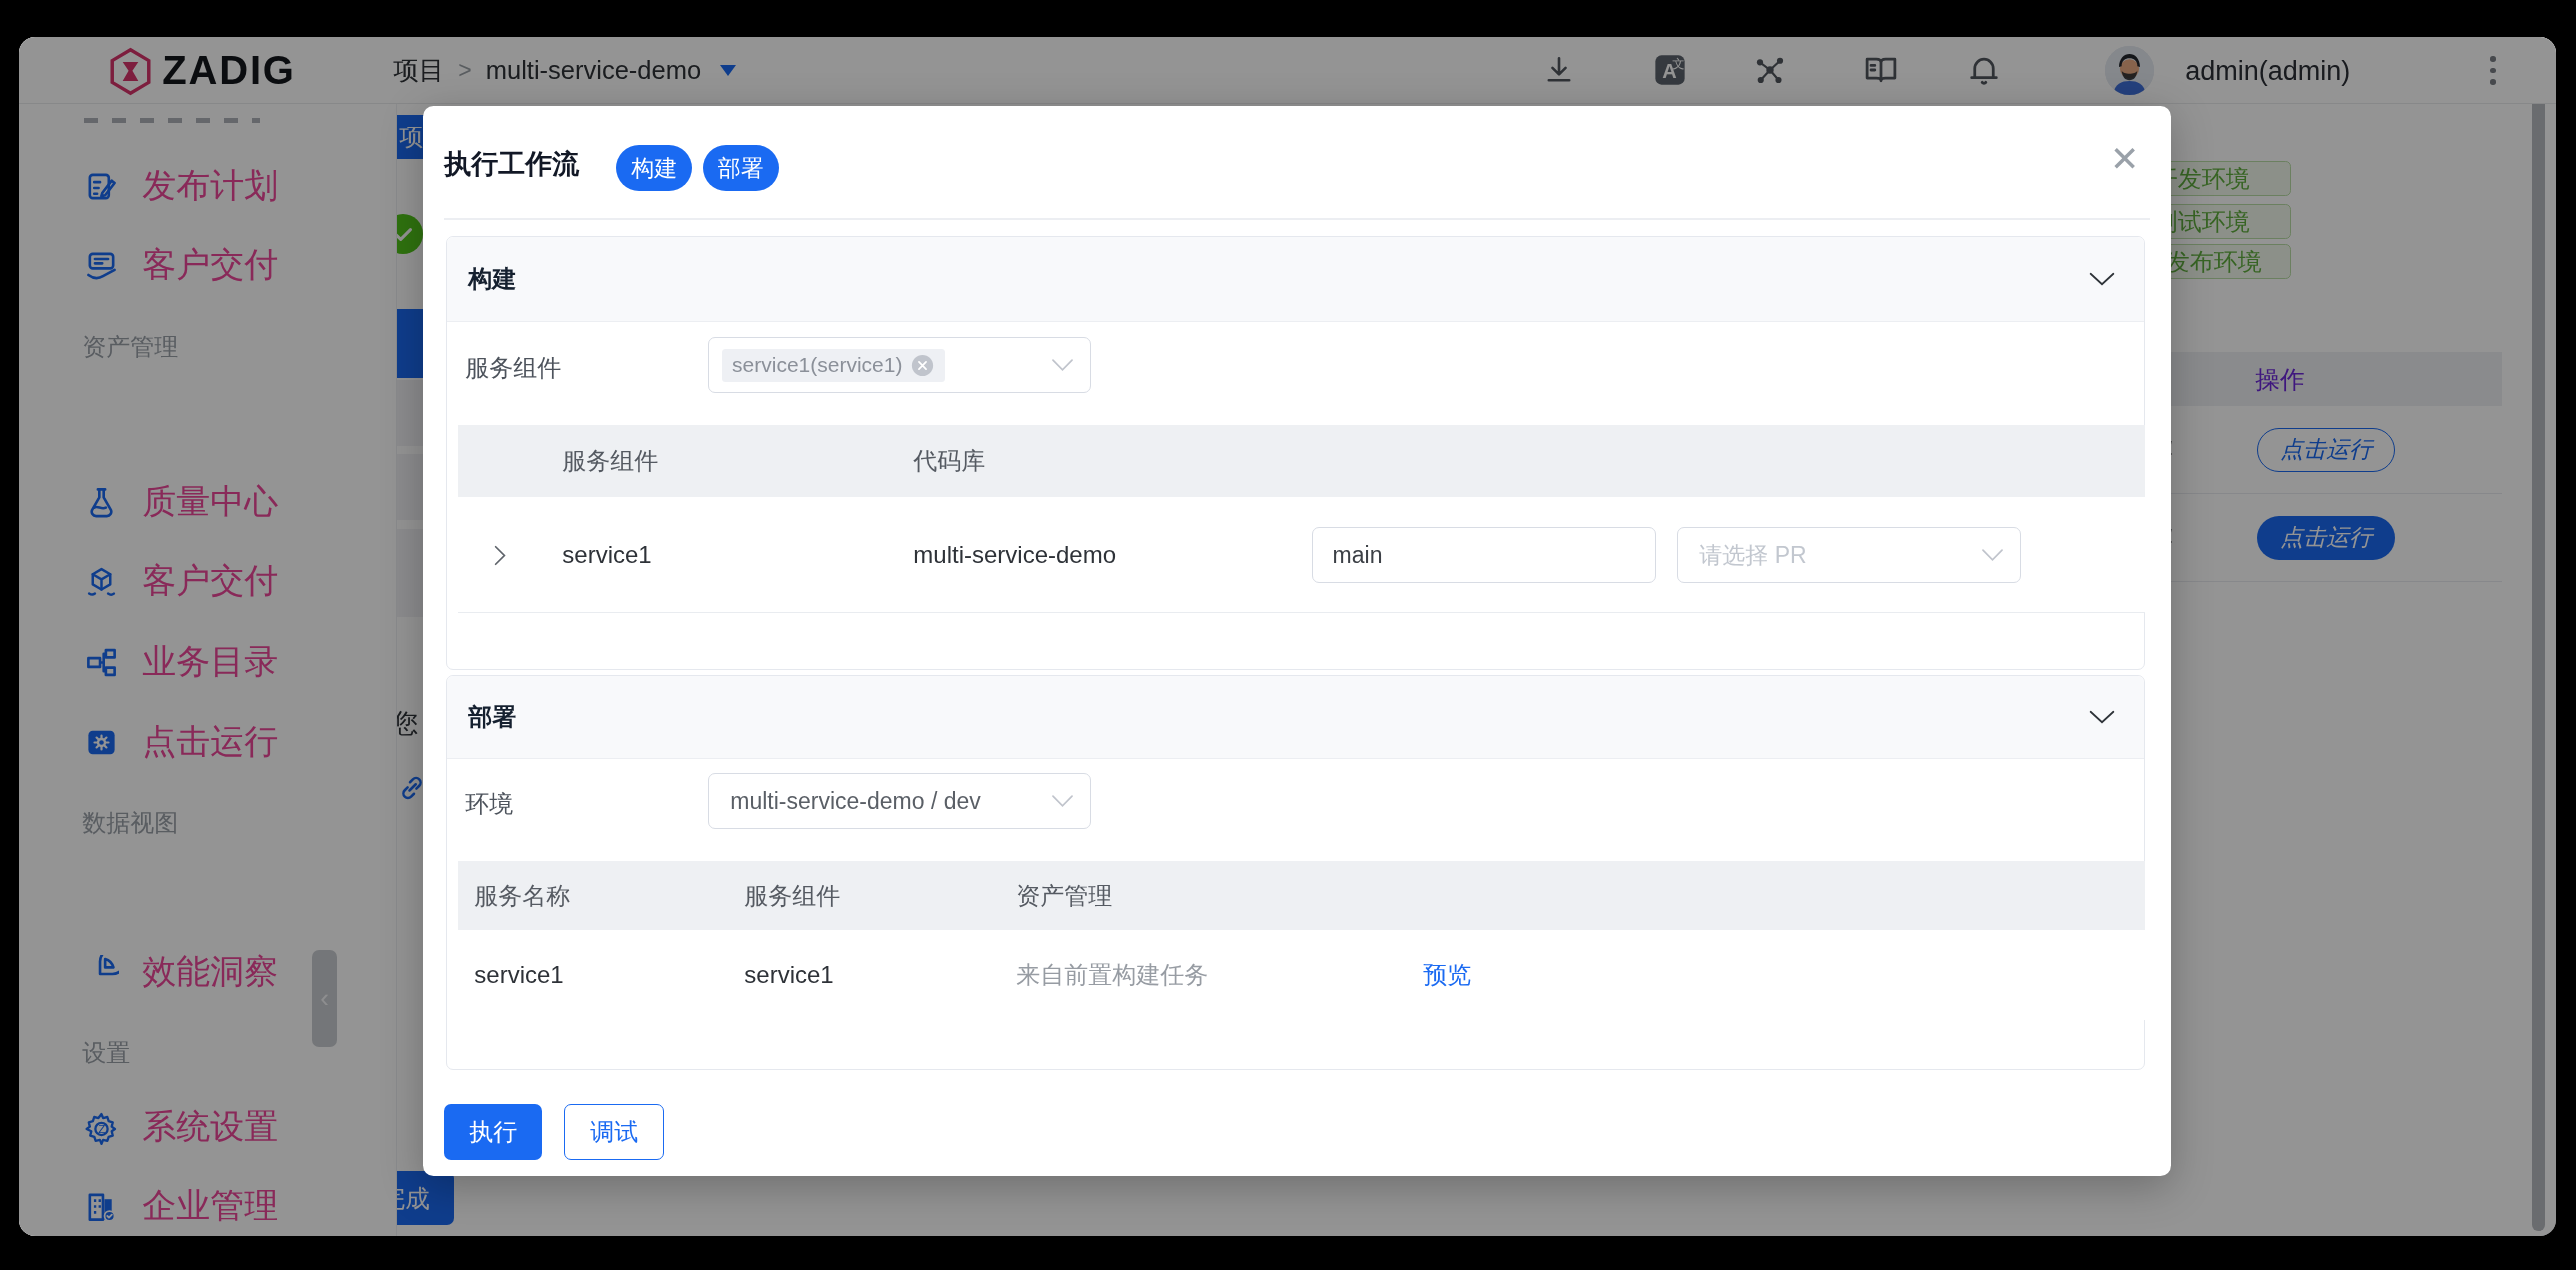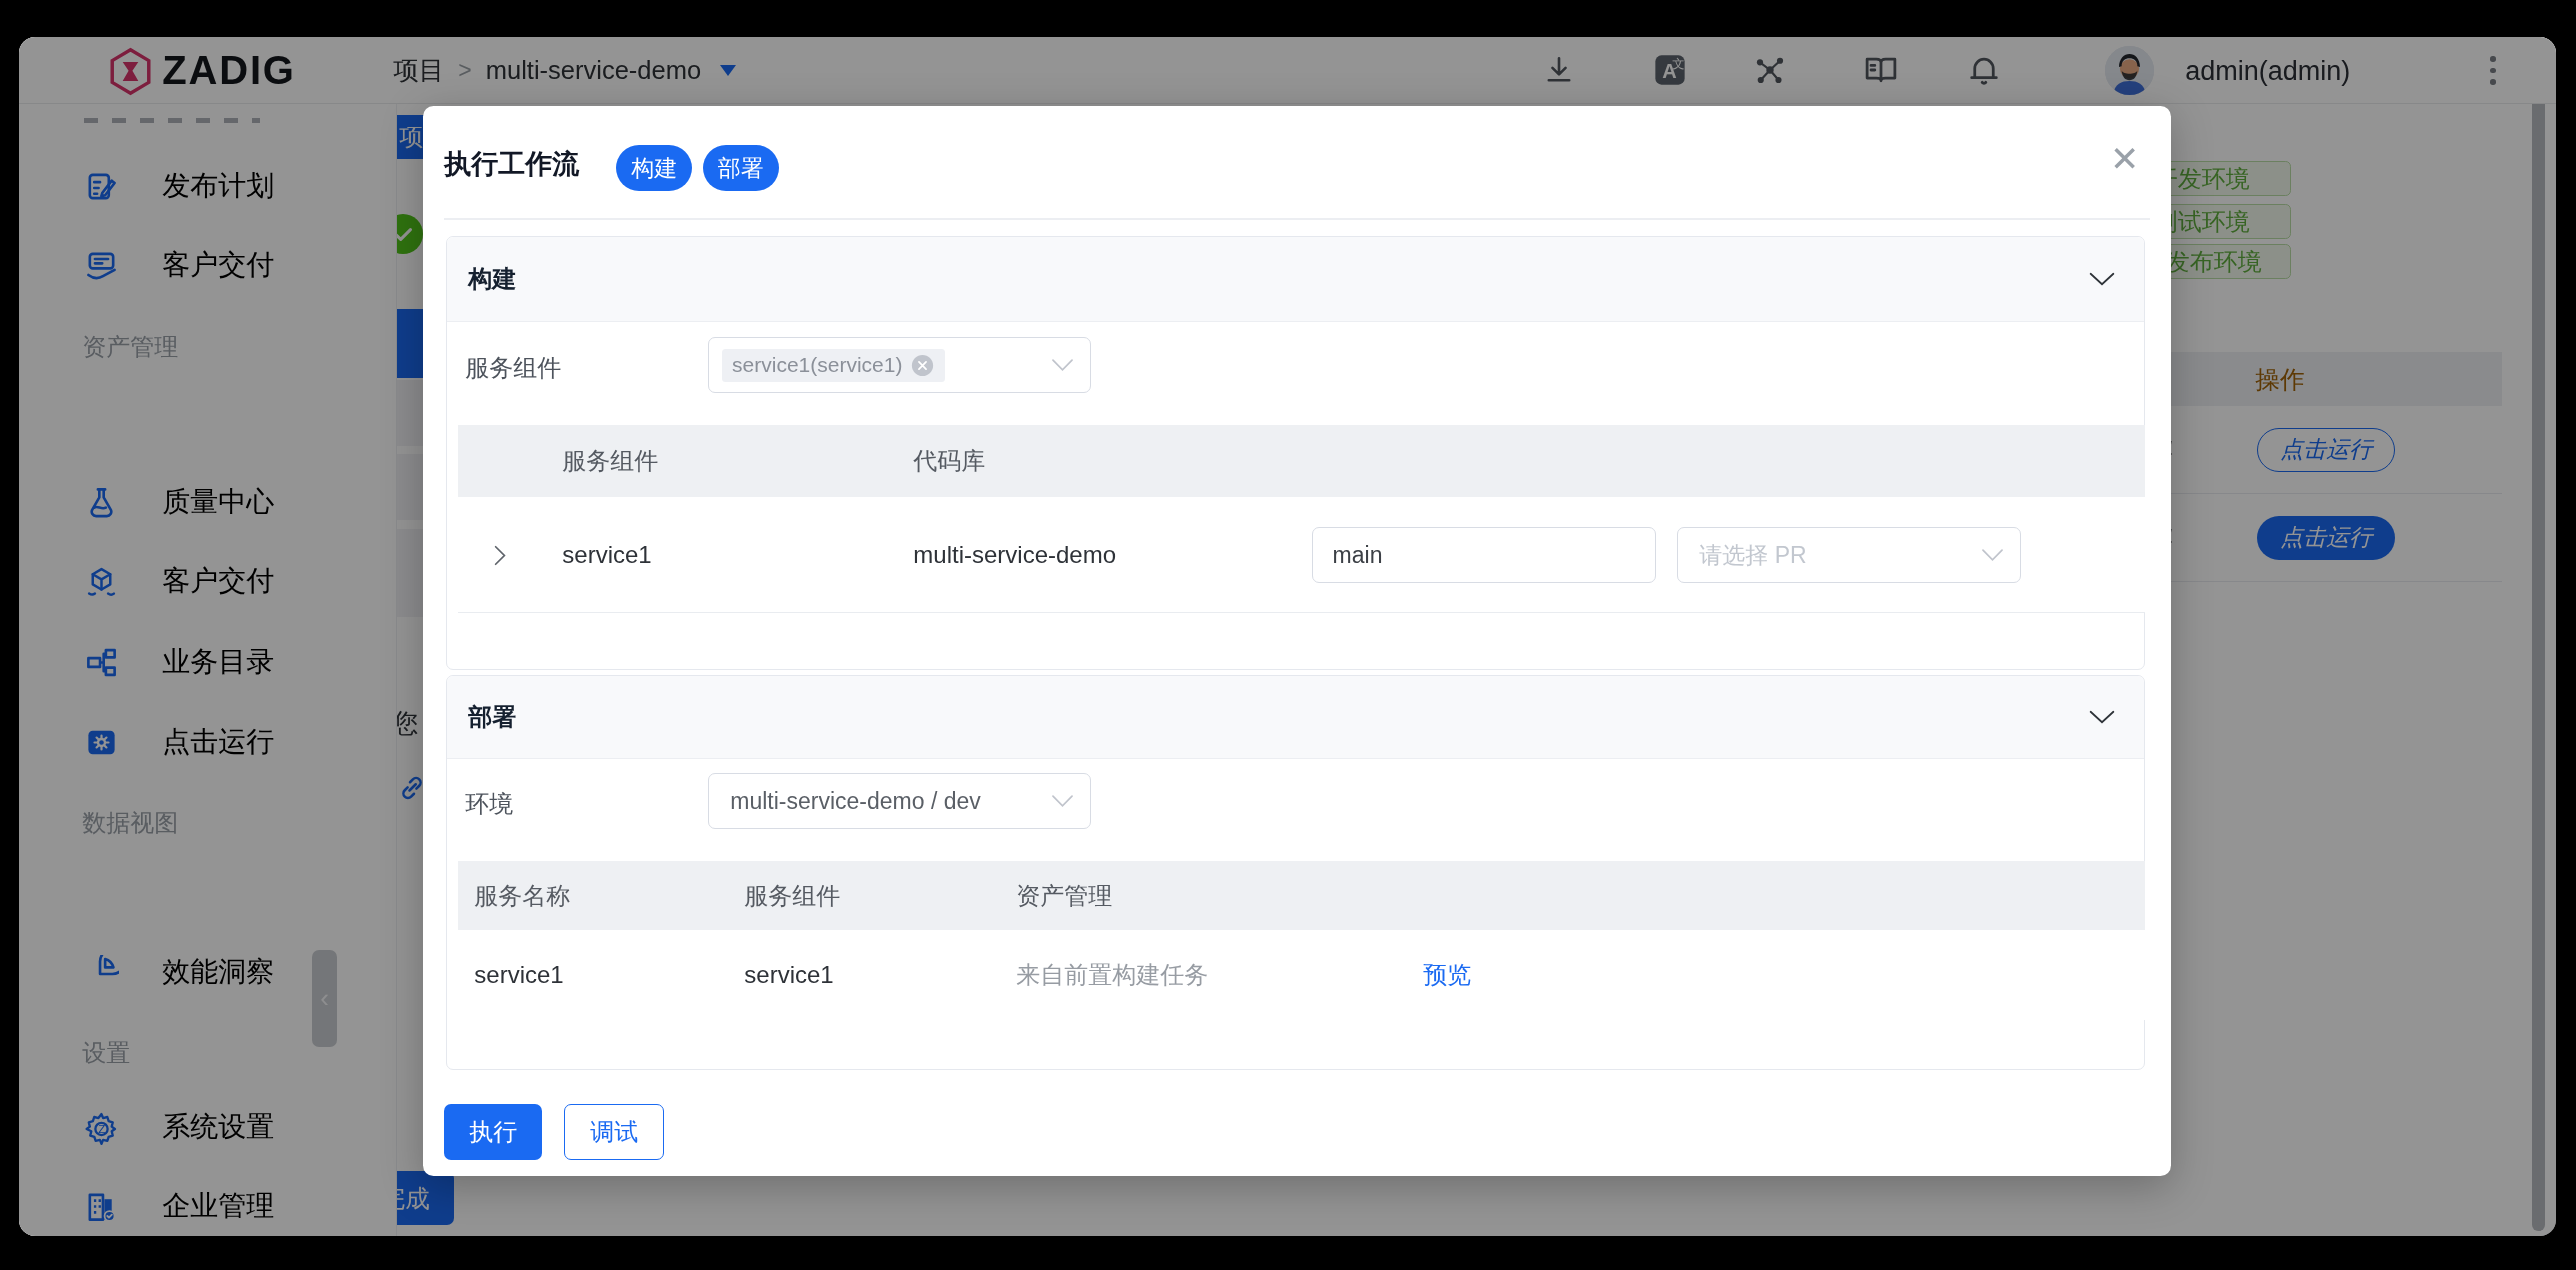--- a/index.html
+++ b/index.html
@@ -22,41 +22,41 @@
   .admin-name { position:absolute; left:2166px; top:19.3px; font-size:27px; color:#2b2f36; }
   .kebab { position:absolute; left:2471px; top:19.3px; display:flex; flex-direction:column; gap:6.2px; }
   .kebab i { width:5.3px; height:5.3px; border-radius:50%; background:#7a7f86; }
   .avatar { position:absolute; left:2086px; top:8.8px; width:49px; height:49px; border-radius:50%;
     overflow:hidden; background:#e3e7ee; }
   
   .sidebar { position:absolute; left:0; top:67px; width:378px; bottom:0; background:#fff;
     border-right:0.9px solid #eef0f3; z-index:1; }
   .side-item { position:absolute; left:0; width:100%; height:54px; display:flex; align-items:center;
     padding-left:65px; gap:23px; cursor:pointer; }
-  .side-item span { font-size:28px; color:#000000;margin-left:20px; }
+  .side-item span { font-size:34px; color:#ec4899; }
   .side-group { position:absolute; left:63px; font-size:24px; color:#9aa0a8; }
   .partial-dash { position:absolute; left:65px; top:14px; width:176px; height:5.3px;
     background:repeating-linear-gradient(90deg,#aeb2b8 0 14px,transparent 14px 28px); }
   .collapse-tab { position:absolute; left:293px; top:913px; width:24.6px; height:97px;
     background:#c9ccd1; border-radius:7px; display:flex; align-items:center; justify-content:center;
     color:#f4f5f7; font-size:26px; z-index:1; cursor:pointer; }
   
   .bg-blue-btn { position:absolute; background:#1a6af2; border-radius:7px; color:#fff;
     overflow:hidden; white-space:nowrap; }
   .check-pill { position:absolute; left:355px; top:169px; width:79px; height:56px;
     background:#fff; border-radius:28px; }
   .check-circle { position:absolute; left:8.8px; top:8px; width:40px; height:40px;
     border-radius:50%; background:#52c41a; display:flex; align-items:center; justify-content:center; }
   .gray-row { position:absolute; left:365px; width:132px; background:#f1f2f4; }
   .env-tag { position:absolute; left:2093px; width:179px; height:35px; background:#f2f9ec;
     border:0.9px solid #b8dda6; border-radius:5.3px; color:#60ad3f; font-size:24px;
     display:flex; align-items:center; justify-content:center; }
   .ops-table { position:absolute; left:2109px; top:315px; width:374px; background:#fff; }
   .ops-head { height:54px; background:#eef0f3; display:flex; align-items:center; }
-  .ops-head span { margin-left:127px; font-size:24.6px; color:#a16207; }
+  .ops-head span { margin-left:127px; font-size:24.6px; color:#6d28d9; }
   .ops-row { height:88px; border-bottom:0.9px solid #e9ebef; position:relative;font-style:italic; }
   .ops-num { position:absolute; left:30px; top:50%; transform:translateY(-50%);
     font-size:26px; color:#34383d; }
   .run-btn { position:absolute; left:129px; top:50%; transform:translateY(-50%); width:138px;
     height:44px; border-radius:22px; font-size:23px; display:flex; align-items:center;
     justify-content:center; cursor:pointer; }
   .run-outline { border:1.8px solid #1a6af2; color:#1a6af2; background:#fff; }
   .run-filled { background:#1a6af2; color:#fff; }
   .scrollbar { position:absolute; left:2513px; top:5.3px; width:12.3px; height:1189px;
     background:#b7babf; border-radius:6.2px; }

